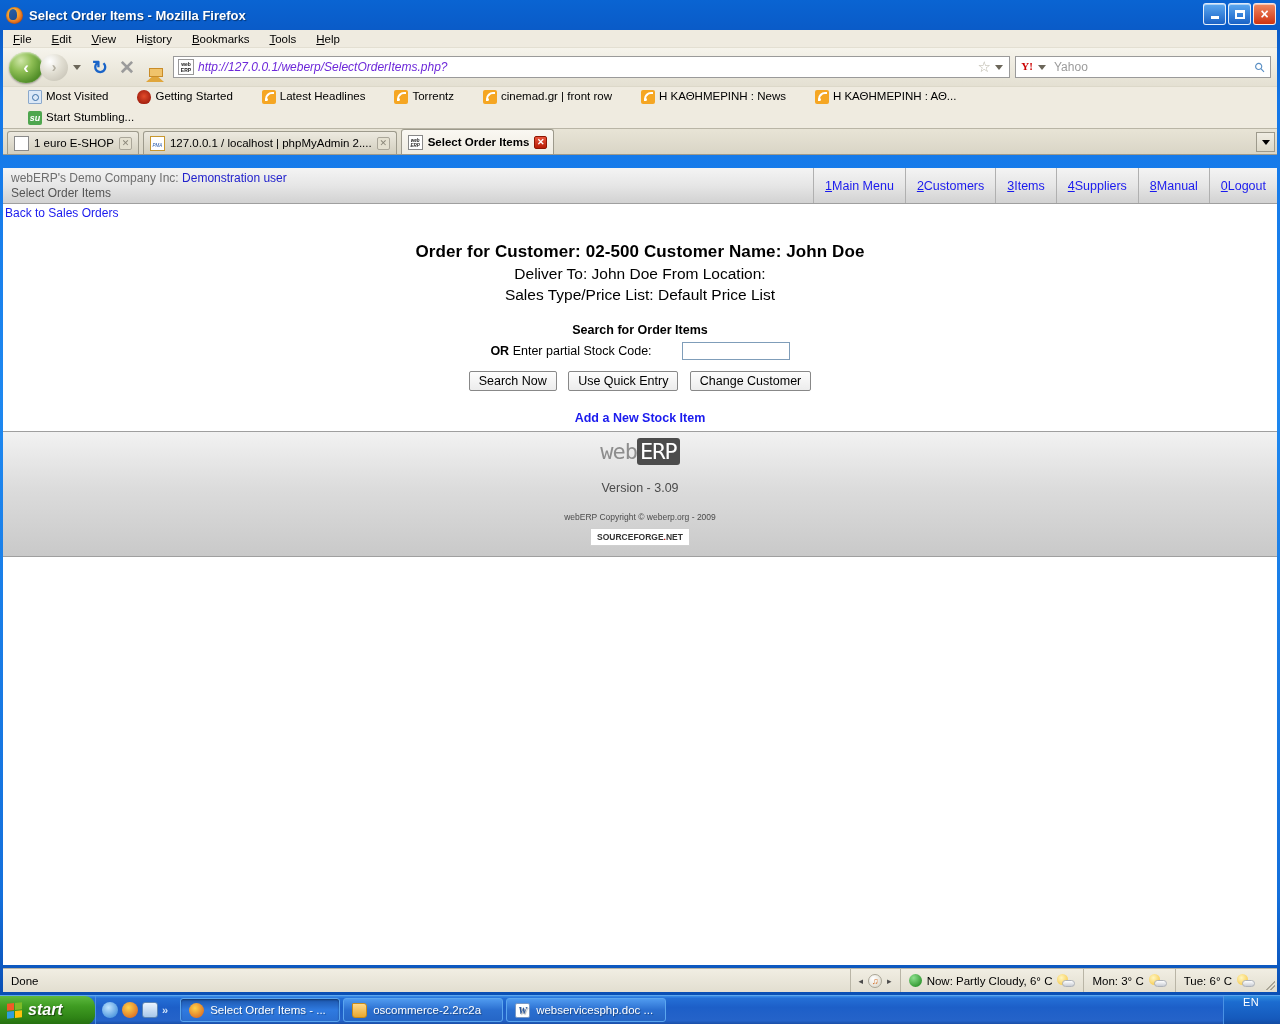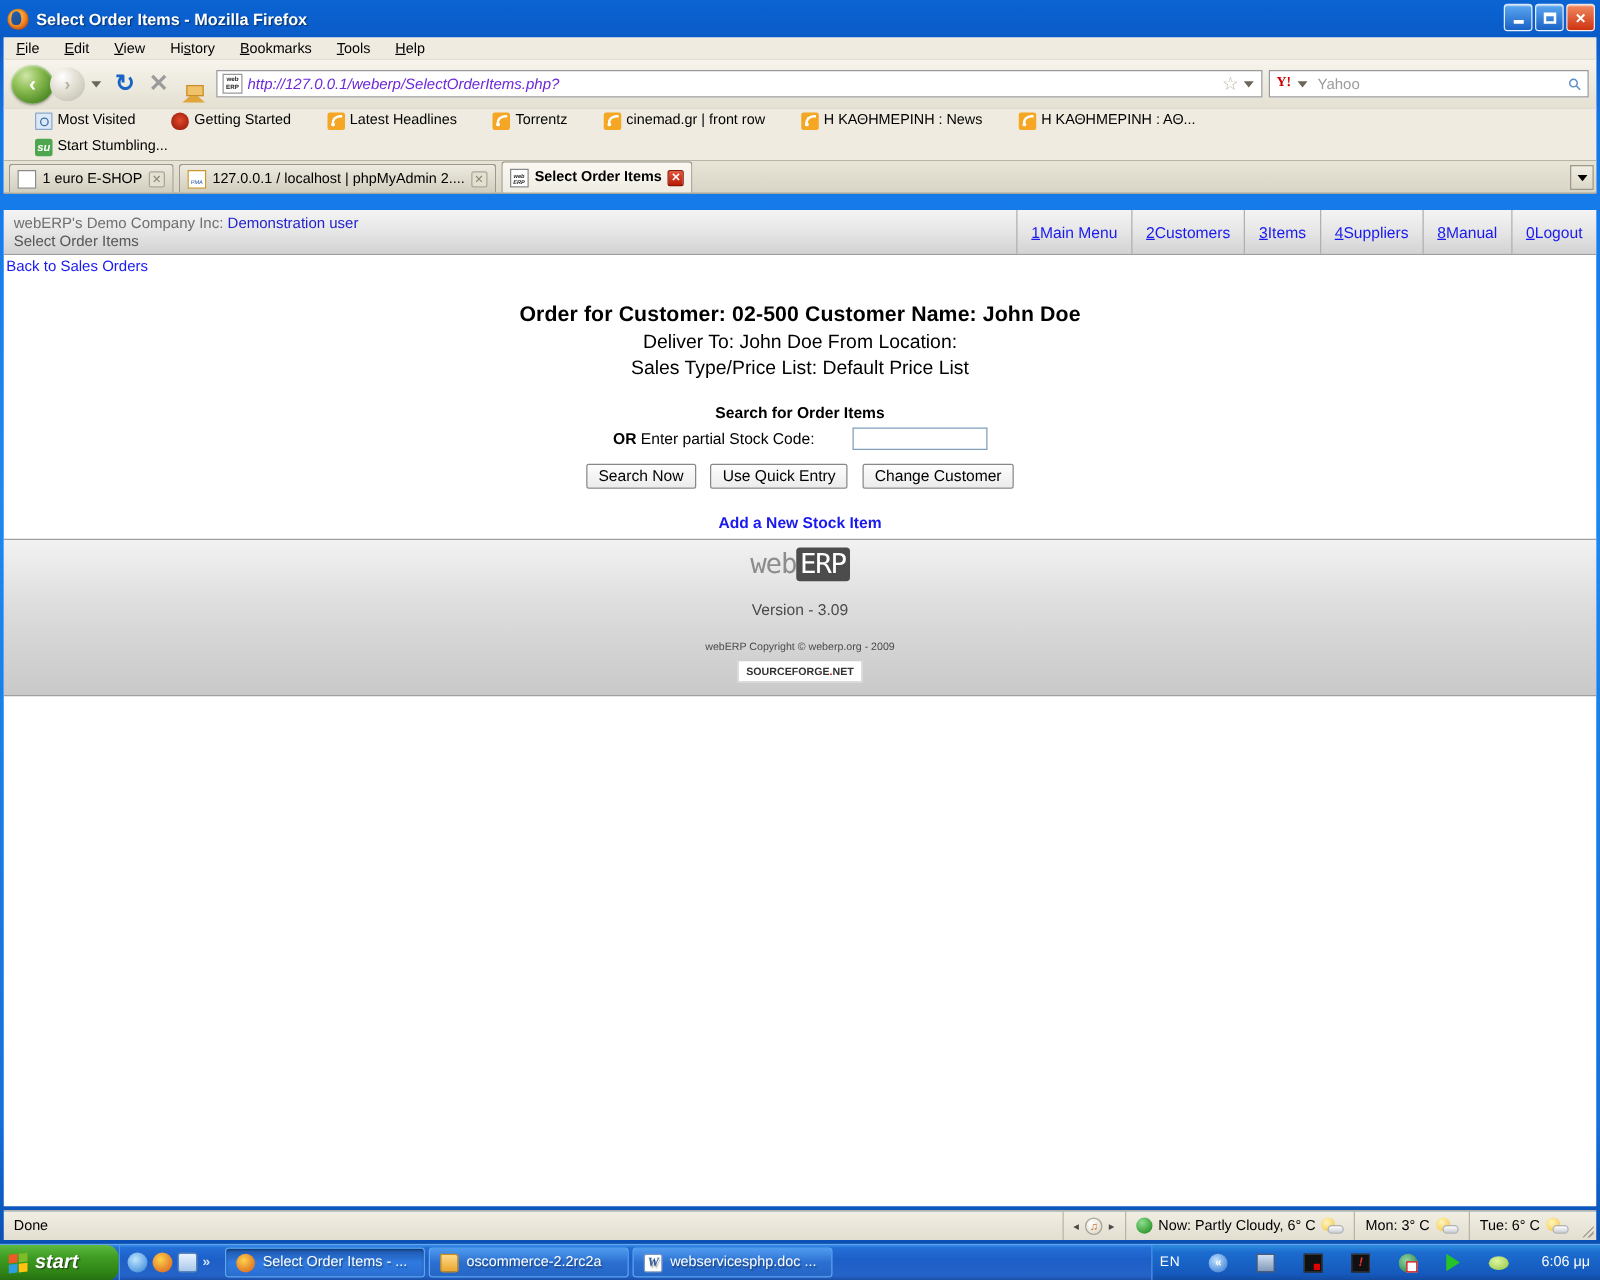--- a/index.html
+++ b/index.html
@@ -331,21 +331,21 @@
   }
   .task.active { background:linear-gradient(180deg,#1c56ac,#2f7ae0 50%,#2a6fd2 100%); box-shadow: inset 0 1px 2px rgba(0,0,0,.4); }
   .task .tico { width:15px;height:15px;flex:none;border-radius:2px; }
   .task .tico.ff { background:radial-gradient(circle at 40% 35%,#ffd24a,#d3551a); border-radius:50%; }
   .task .tico.folder { background:linear-gradient(180deg,#ffd98a,#e9a72e); border:1px solid #c88b1c; border-radius:1px 3px 3px 3px; }
   .task .tico.word { background:#fff; border:1px solid #7a98c4; color:#2a5699; font-size:10px; font-weight:bold; text-align:center; line-height:13px; font-family:"Liberation Serif",serif; }
   #systray {
     display:flex; align-items:center; gap:23px; height:29px; padding:0 8px 0 6px;
     background:linear-gradient(180deg,#2f8ee0 0%,#1c6cd0 20%,#1559bb 80%,#12489c 100%);
     border-left:1px solid #4a92e4;
-    color:#fff; font-size:11.5px;
+    color:#fff; font-size:11.5px;flex-direction:column;
   }
   #systray .lang { font-size:11px; letter-spacing:.5px; }
   #systray .chev {
     width:15px;height:15px;border-radius:50%;
     background:radial-gradient(circle at 40% 35%,#bfe0ff,#2a73cc);
     color:#fff; font-size:9px; text-align:center; line-height:14px; font-weight:bold;
   }
   .tray { width:15px;height:15px; }
   .tray.net { background:linear-gradient(180deg,#cfe0f2,#8098b6); border:1px solid #4b5a70; }
   .tray.bars { background:#111; border:1px solid #333; position:relative; }

